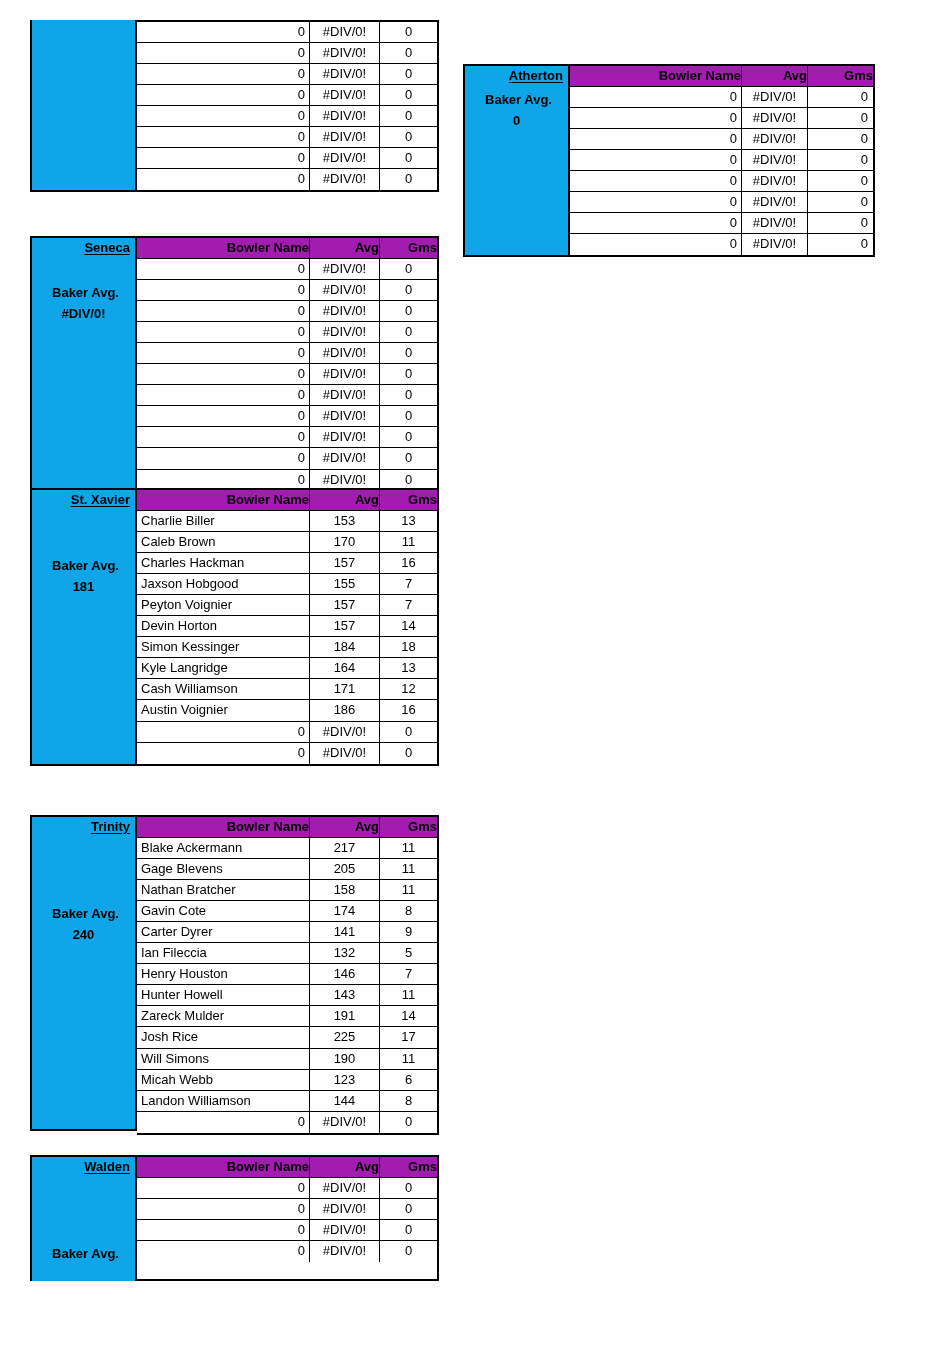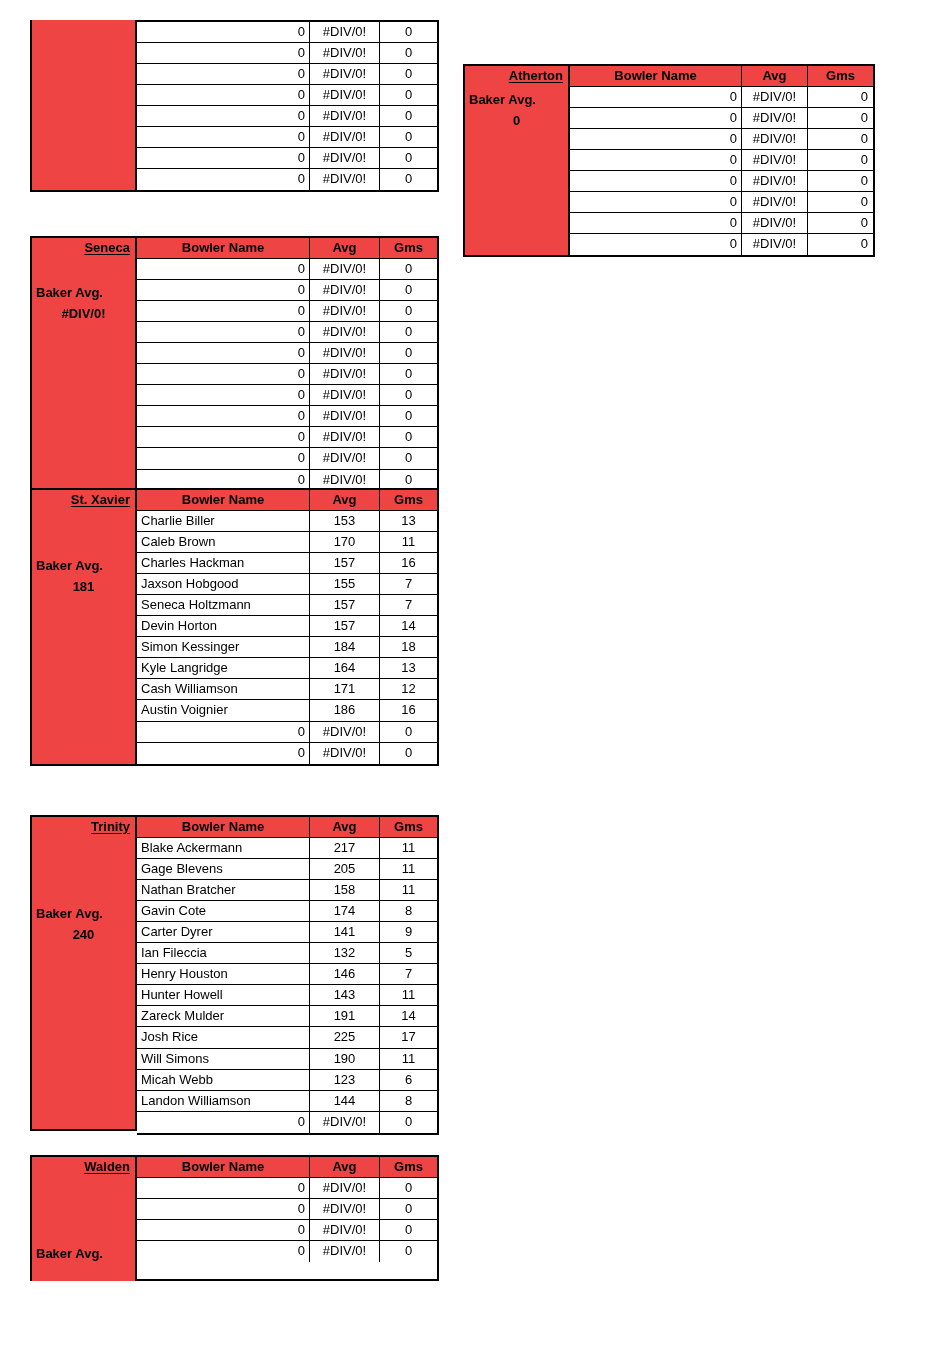--- a/index.html
+++ b/index.html
@@ -4,48 +4,48 @@
 <style>
   * { margin:0; padding:0; box-sizing:border-box; }
   html,body { background:#ffffff; }
   body {
     width:947px; height:1365px; position:relative; overflow:hidden;
     font-family:"Liberation Sans","DejaVu Sans",sans-serif; color:#000;
   }
   .block { position:absolute; display:flex; align-items:stretch; }
   .sidebar {
     position:relative; width:107px; flex:none;
-    background:#ef4444; border:2px solid #000;
+    background:#0ea5e9; border:2px solid #000;
   }
   .team-name {
     height:21.05px; line-height:19px; font-size:13px; font-weight:bold;
     text-align:right; padding-right:5px;
     text-decoration:underline; text-underline-offset:2px;
   }
   .baker { position:absolute; left:0; right:0; }
-  .baker-label { font-size:13px; font-weight:bold; line-height:21.05px; padding-left:4px; text-align:left; }
+  .baker-label { font-size:13px; font-weight:bold; line-height:21.05px; padding-left:4px; text-align:center; }
   .baker-value { font-size:13px; font-weight:bold; line-height:21.05px; text-align:center; }
   .grid {
     display:grid; align-content:start; background:#fff;
     grid-template-columns:173px 70px 57px; grid-auto-rows:21.05px;
     border:2px solid #000; border-left:none;
   }
   .block.atherton .grid { grid-template-columns:172px 66px 65px; }
   .cell {
     font-size:13px; line-height:19.5px; white-space:nowrap; overflow:hidden;
     border-bottom:1.5px solid #000;
   }
   .cell.last { border-bottom:none; }
   .cell.name { text-align:left; padding-left:4px; border-right:1.5px solid #000; }
   .cell.name.zero { text-align:right; padding-right:4px; }
   .cell.avg { text-align:center; border-right:1.5px solid #000; }
   .cell.gms { text-align:center; }
   .block.gms-right .cell.gms:not(.h) { text-align:right; padding-right:5px; }
   .cell.h {
-    background:#ef4444; font-weight:bold; text-align:center;
+    background:#a21caf; font-weight:bold; text-align:right;
     padding:0; line-height:19px;
   }
   
   .block.no-header .sidebar { border-top:none; }
   .block.trinity .sidebar { align-self:flex-start; height:316px; }
   .block.walden .sidebar { align-self:flex-start; height:126px; border-bottom:none; }
 </style>
 </head>
 <body>
 
@@ -183,21 +183,21 @@
       <div class="cell gms">13</div>
       <div class="cell name">Caleb Brown</div>
       <div class="cell avg">170</div>
       <div class="cell gms">11</div>
       <div class="cell name">Charles Hackman</div>
       <div class="cell avg">157</div>
       <div class="cell gms">16</div>
       <div class="cell name">Jaxson Hobgood</div>
       <div class="cell avg">155</div>
       <div class="cell gms">7</div>
-      <div class="cell name">Seneca Holtzmann</div>
+      <div class="cell name">Peyton Voignier</div>
       <div class="cell avg">157</div>
       <div class="cell gms">7</div>
       <div class="cell name">Devin Horton</div>
       <div class="cell avg">157</div>
       <div class="cell gms">14</div>
       <div class="cell name">Simon Kessinger</div>
       <div class="cell avg">184</div>
       <div class="cell gms">18</div>
       <div class="cell name">Kyle Langridge</div>
       <div class="cell avg">164</div>

